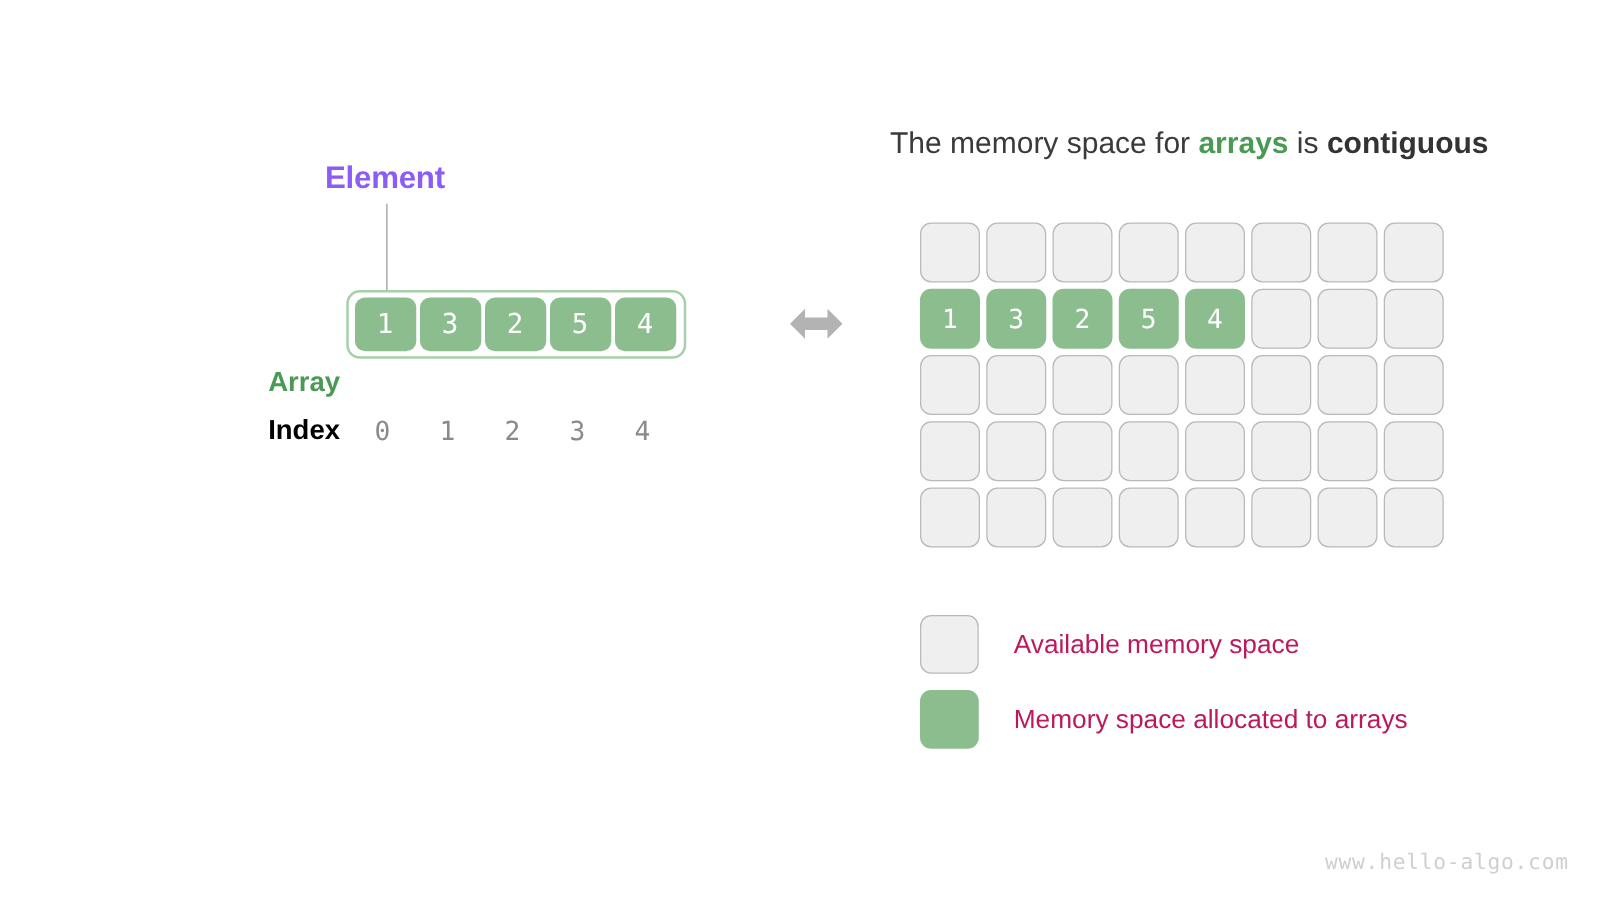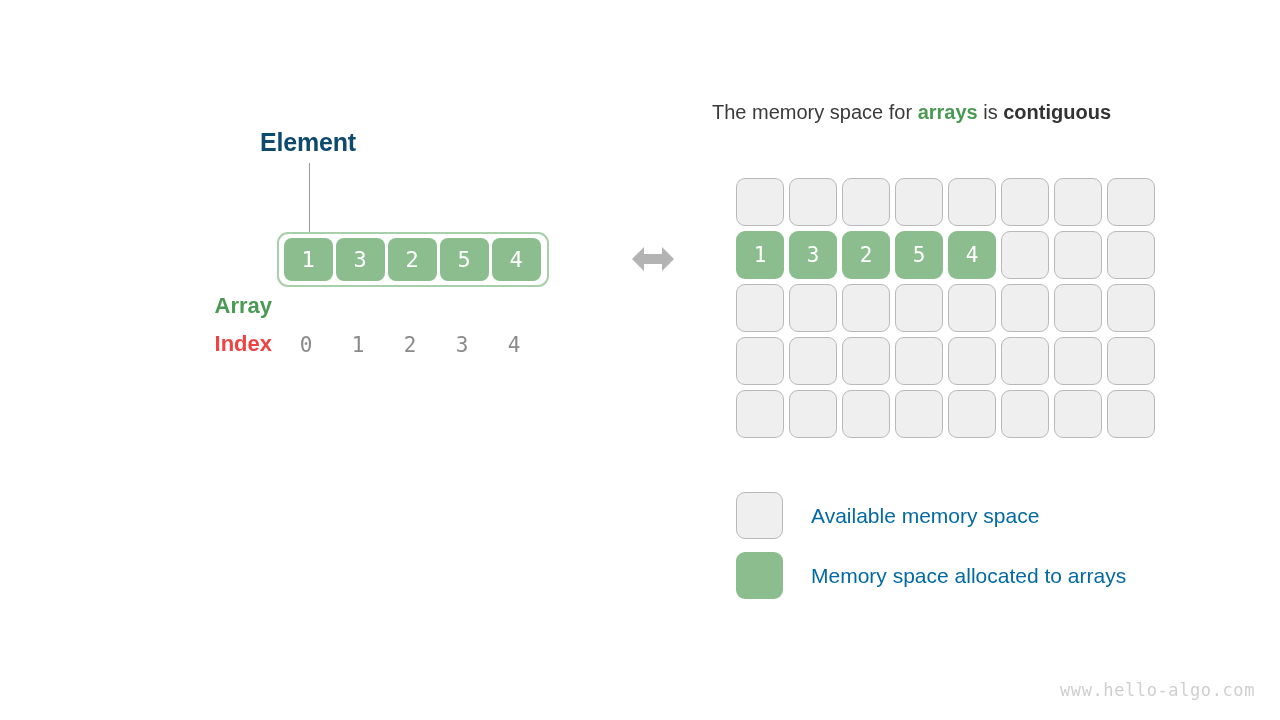--- a/index.html
+++ b/index.html
@@ -21,21 +21,21 @@
   }
 
   
 
   .element-label {
     position: absolute;
     left: 260px;
     top: 128px;
     font-size: 25px;
     font-weight: bold;
-    color: #0c4a6e;
+    color: #8b5cf6;
     letter-spacing: -0.2px;
     white-space: nowrap;
   }
 
   .element-connector {
     position: absolute;
     left: 309px;
     top: 163px;
     width: 1px;
     height: 76px;
@@ -71,21 +71,21 @@
     line-height: 1;
   }
 
   .row-label {
     position: absolute;
     width: 220px;
     text-align: right;
     left: 52px;
     font-size: 22px;
     font-weight: bold;
-    color: #ef4444;
+    color: #000000;
     white-space: nowrap;
   }
   .row-label.array-name {
     color: #4a9a54;
     top: 245px;
     margin-top: 48px;
   }
   .row-label.index-name { top: 331px; }
   .row-label.mem-name { top: 418px; }
 
@@ -111,21 +111,21 @@
     width: 42px;
     height: 42px;
   }
 
   
 
   .right-title {
     position: absolute;
     left: 712px;
     top: 101px;
-    font-size: 20px;
+    font-size: 24px;
     color: #3a3a3a;
     white-space: nowrap;
   }
   .right-title .hl-green {
     color: #4a9a54;
     font-weight: bold;
   }
   .right-title .hl-dark {
     color: #333333;
     font-weight: bold;
@@ -181,21 +181,21 @@
   .legend-swatch.empty {
     background: #efefef;
     border: 1.6px solid #b9b9b9;
   }
   .legend-swatch.filled {
     background: #8bbd8e;
   }
   .legend-text {
     margin-left: 28px;
     font-size: 21px;
-    color: #0369a1;
+    color: #be185d;
     white-space: nowrap;
   }
 
   .watermark {
     position: absolute;
     right: 25px;
     bottom: 20px;
     font-family: "DejaVu Sans Mono", monospace;
     font-size: 17px;
     color: #cfcfcf;

